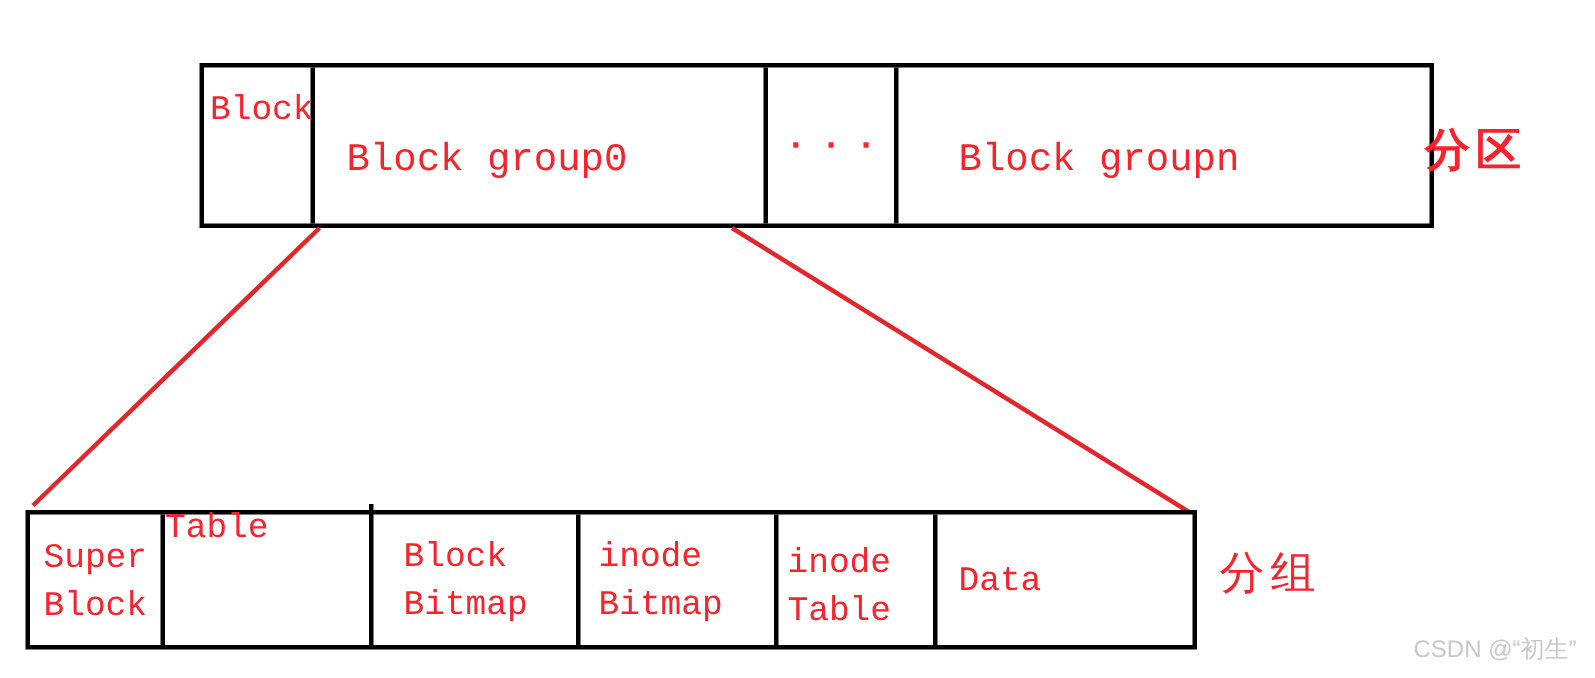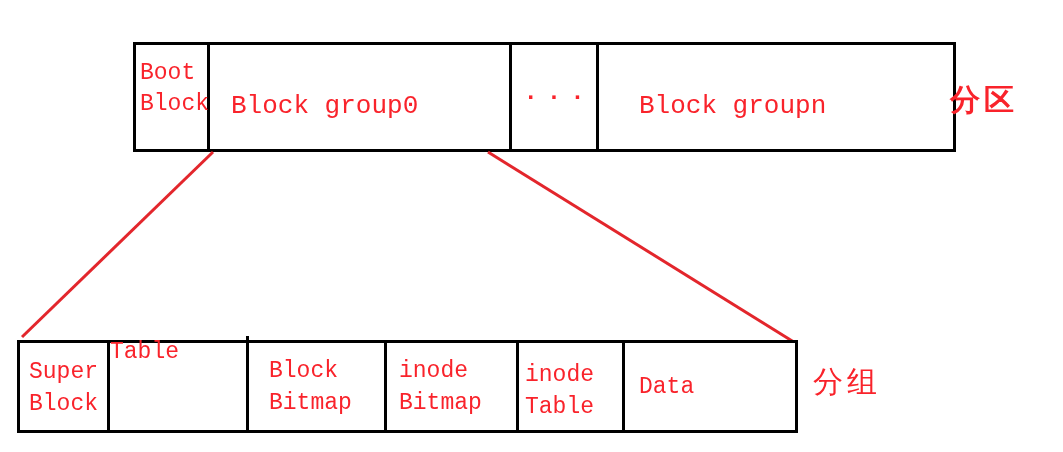--- a/index.html
+++ b/index.html
@@ -69,21 +69,20 @@
   }
   .line{display:block;white-space:nowrap;}
 </style>
 </head>
 <body>
 
 <div class="canvas" style="--red: #f9232b; --border: #000000; --gray: #c8c8c8;">
 
   <div class="row partition-row">
     <div class="cell cell-boot">
-      <span class="line">Boot</span>
       <span class="line">Block</span>
     </div>
     <div class="cell cell-group0">
       <span class="line">Block group0</span>
     </div>
     <div class="cell cell-dots">
       <span class="line">···</span>
     </div>
     <div class="cell cell-groupn">
       <span class="line">Block groupn</span>
@@ -117,14 +116,15 @@
       <span class="line">inode</span>
       <span class="line">Table</span>
     </div>
     <div class="cell cell-dblocks">
       <span class="line">Data</span>
     </div>
   </div>
 
   <div class="side-label group-label">分组</div>
 
+  <div class="watermark">CSDN @“初生”</div>
 
 </div>
 
 </body></html>

